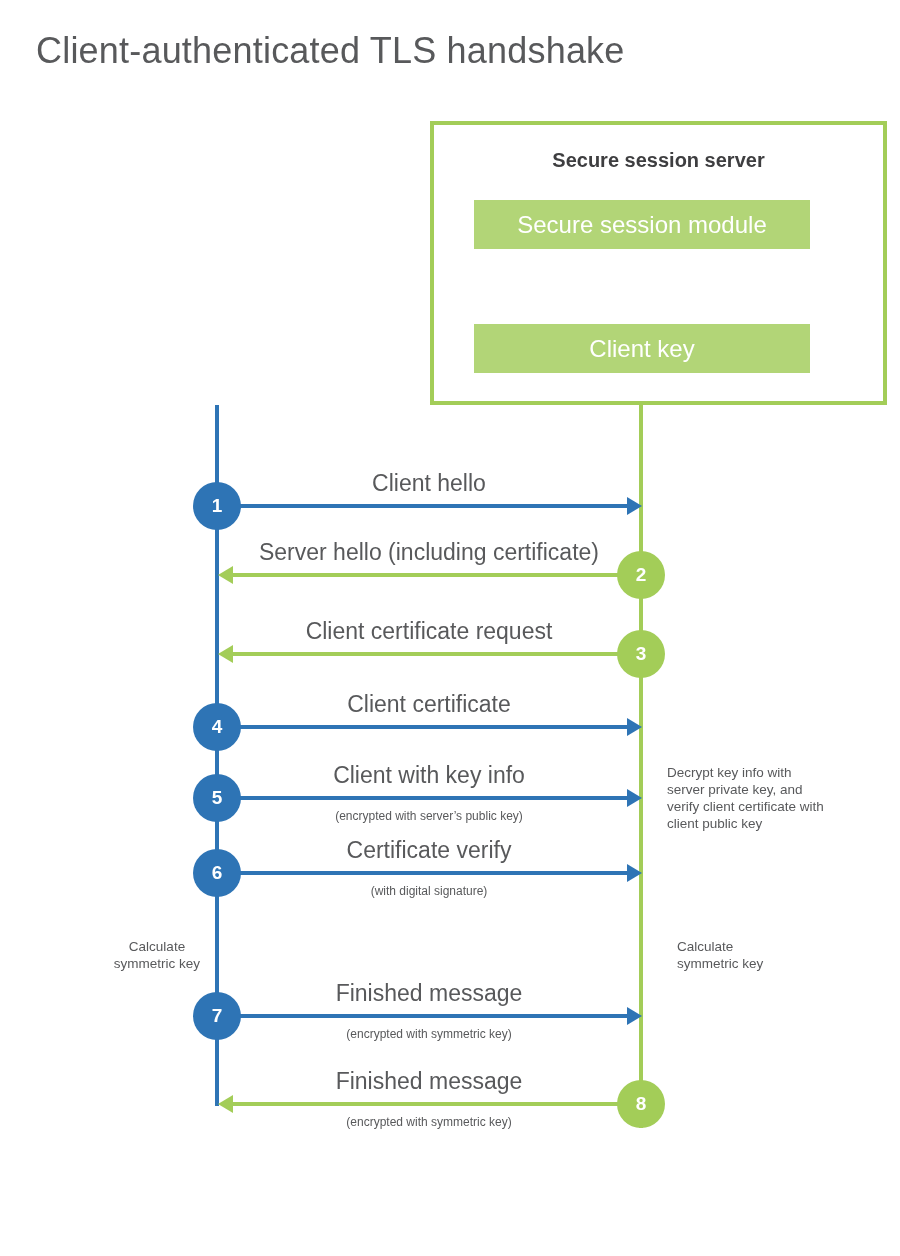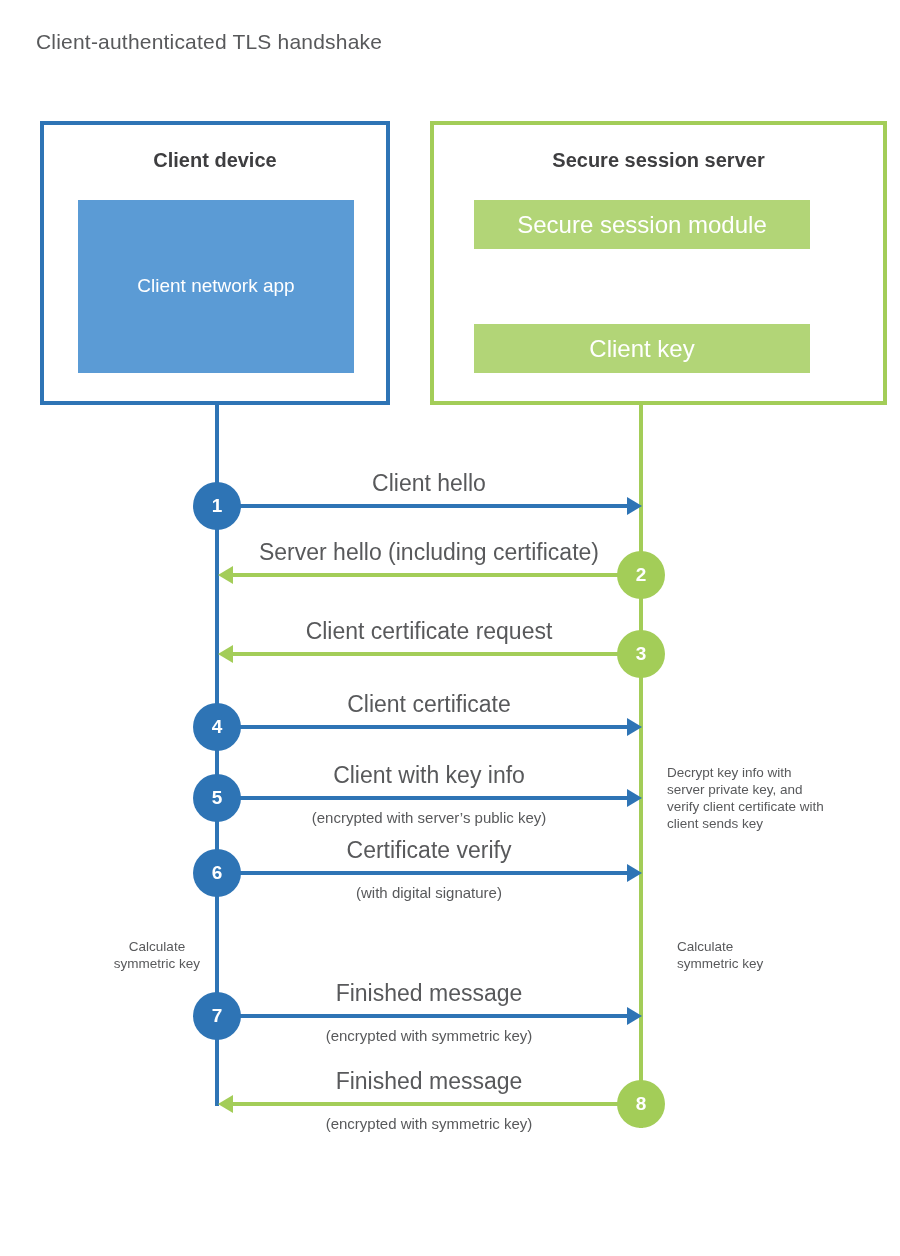--- a/index.html
+++ b/index.html
@@ -17,21 +17,21 @@
     position: relative;
     width: 900px;
     height: 1256px;
     background: #ffffff;
     overflow: hidden;
   }
   .title {
     position: absolute;
     left: 36px;
     top: 30px;
-    font-size: 21px;
+    font-size: 36px;
     font-weight: 300;
     letter-spacing: 0.2px;
     color: var(--text);
   }
   
   .actor-box {
     position: absolute;
     top: 121px;
     height: 284px;
     background: #ffffff;
@@ -98,45 +98,41 @@
   .dir-left  .head  { left: 1px;  border-right: 15px solid var(--green); }
   .msg-label {
     position: absolute; left: 0; right: 0; bottom: 9px;
     text-align: center;
     font-size: 23px;
     color: var(--text);
   }
   .msg-sublabel {
     position: absolute; left: 0; right: 0; top: 11px;
     text-align: center;
-    font-size: 15px;
+    font-size: 12px;
     color: var(--text);
   }
   
   .note {
     position: absolute;
     font-size: 13.5px;
     line-height: 17px;
     color: var(--text);
   }
   .note-decrypt    { left: 667px; top: 764px; width: 160px; }
   .note-calc-left  { left: 98px;  top: 938px; width: 118px; text-align: center; }
   .note-calc-right { left: 677px; top: 938px; width: 118px; text-align: left; }
 </style>
 </head>
 <body>
 
 <div class="page">
 
   <div class="title">Client-authenticated TLS handshake</div>
 
-  <div class="actor-box client-box">
-    <div class="actor-title">Client device</div>
-    <div class="client-app">Client network app</div>
-  </div>
 
   <div class="actor-box server-box">
     <div class="actor-title">Secure session server</div>
     <div class="server-bar bar-0">Secure session module</div>
     <div class="server-bar bar-2">Client key</div>
   </div>
 
   <div class="lifeline lifeline-client"></div>
   <div class="lifeline lifeline-server"></div>
 
@@ -193,17 +189,17 @@
   </div>
 
   <div class="step s8 dir-left">
     <div class="badge badge-server">8</div>
     <div class="msg-label">Finished message</div>
     <div class="shaft"></div>
     <div class="head"></div>
     <div class="msg-sublabel">(encrypted with symmetric key)</div>
   </div>
 
-  <div class="note note-decrypt">Decrypt key info with server private key, and verify client certificate with client sends key</div>
+  <div class="note note-decrypt">Decrypt key info with server private key, and verify client certificate with client public key</div>
   <div class="note note-calc-left">Calculate symmetric key</div>
   <div class="note note-calc-right">Calculate symmetric key</div>
 
 </div>
 
 </body></html>

